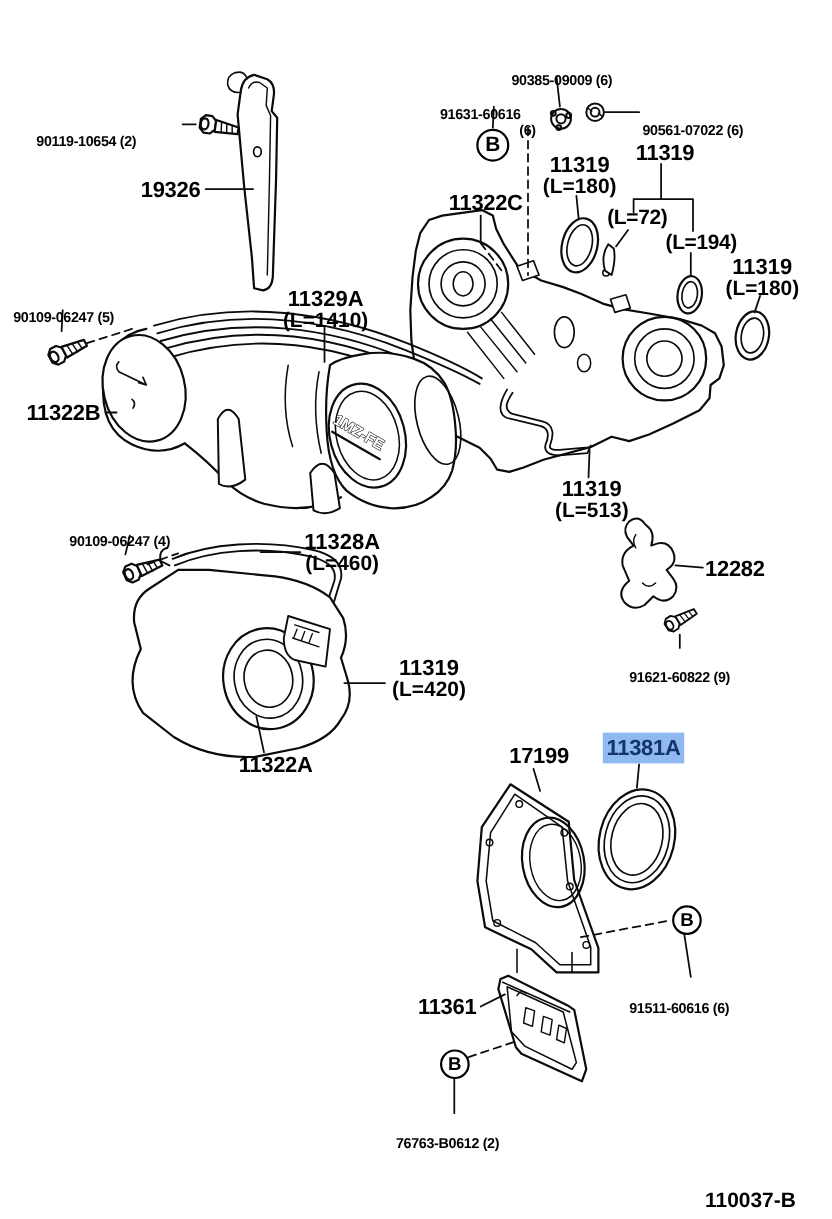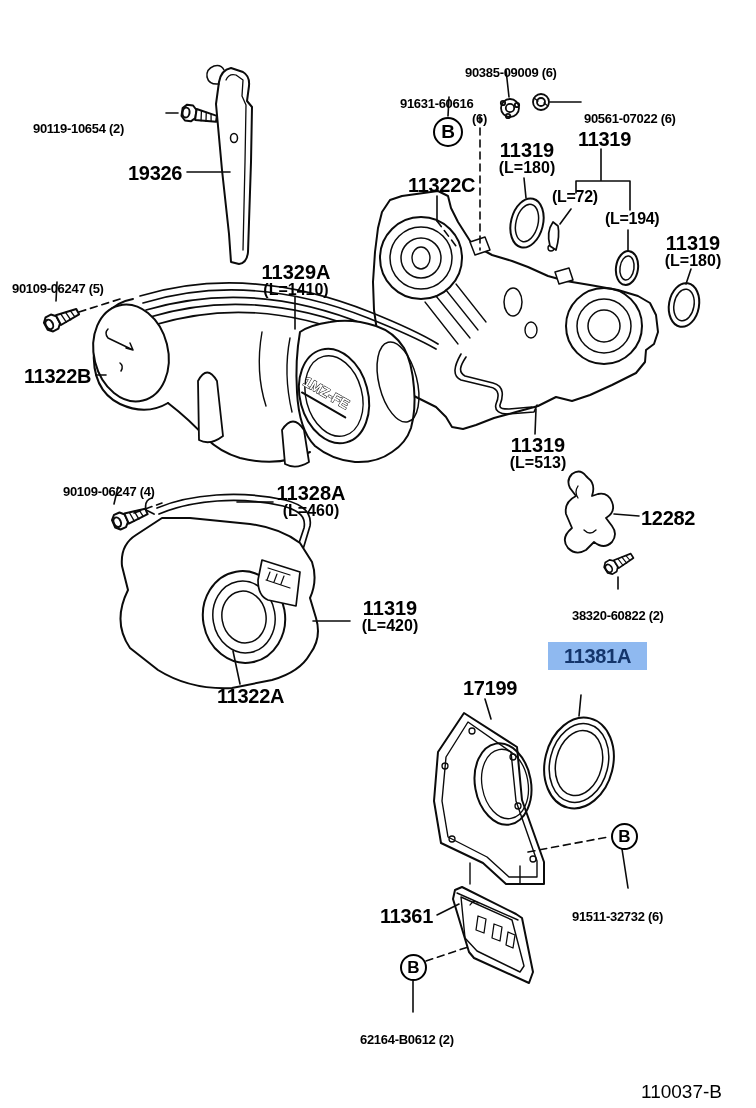--- a/index.html
+++ b/index.html
@@ -2,30 +2,30 @@
 <html><head>
 <meta charset="utf-8">
 <style>
   html,body{margin:0;padding:0;}
   body{width:756px;height:1108px;background:#ffffff;position:relative;overflow:hidden;
        font-family:"Liberation Sans",sans-serif;}
   #art{position:absolute;left:0;top:0;z-index:1;}
   .lbl{position:absolute;z-index:2;color:#000;font-weight:bold;white-space:nowrap;letter-spacing:-0.3px;line-height:1.0;}
   .lg{font-size:20px;}
   .sm{font-size:13px;margin-top:18px;}
-  .len{font-size:16px;}
+  .len{font-size:19px;}
   .stack{position:absolute;z-index:2;text-align:center;transform:translateX(-50%);color:#000;font-weight:bold;white-space:nowrap;line-height:1.0;}
   .stack .lg,.stack .len{position:static;display:block;}
   .bmark{position:absolute;z-index:3;border:2.5px solid #000;border-radius:50%;background:#fff;
          display:flex;align-items:center;justify-content:center;font-weight:bold;color:#000;}
   .bmark.big{width:26px;height:26px;font-size:19px;}
   .bmark.small{width:23px;height:23px;font-size:17px;}
   .hl{position:absolute;z-index:2;background:#8FB9F0;color:#14356B;font-weight:bold;font-size:20px;
       display:flex;align-items:center;justify-content:center;letter-spacing:-0.3px;}
-  .footer{position:absolute;z-index:2;font-weight:normal;font-size:19px;color:#000;letter-spacing:0;}
+  .footer{position:absolute;z-index:2;font-weight:bold;font-size:19px;color:#000;letter-spacing:0;}
 </style>
 </head>
 <body>
 
 <svg id="art" width="756" height="1108" viewBox="0 0 756 1108" fill="none" stroke="#0b0b0b" stroke-width="2" stroke-linecap="round" stroke-linejoin="round">
 
   <defs>
     <g id="bolt">
       <path d="M-3,-8 L3,-8 L7,-4 L7,4 L3,8 L-3,8 L-7,4 L-7,-4 Z" fill="#fff"></path>
       <ellipse cx="-3" cy="0" rx="3.5" ry="5"></ellipse>
@@ -246,32 +246,32 @@
   <span class="lg">11319</span>
   <span class="len">(L=513)</span>
 </div>
 
 <div class="lbl sm" style="left:63px;top:467px">90109-06247 (4)</div>
 <div class="stack" style="left:311px;top:483px">
   <span class="lg">11328A</span>
   <span class="len">(L=460)</span>
 </div>
 <div class="lbl lg" style="left:641px;top:508px">12282</div>
-<div class="lbl sm" style="left:572px;top:591px">38320-60822 (2)</div>
+<div class="lbl sm" style="left:572px;top:591px">91621-60822 (9)</div>
 
 <div class="stack" style="left:390px;top:598px">
   <span class="lg">11319</span>
   <span class="len">(L=420)</span>
 </div>
 <div class="lbl lg" style="left:217px;top:686px">11322A</div>
 
 <div class="lbl lg" style="left:463px;top:678px">17199</div>
-<div class="hl" style="left:548px;top:642px;width:99px;height:28px">11381A</div>
-
-<div class="lbl sm" style="left:572px;top:892px">91511-32732 (6)</div>
+<div class="hl" style="left:548px;top:666px;width:74px;height:28px">11381A</div>
+
+<div class="lbl sm" style="left:572px;top:892px">91511-60616 (6)</div>
 <div class="lbl lg" style="left:380px;top:906px">11361</div>
-<div class="lbl sm" style="left:360px;top:1015px">62164-B0612 (2)</div>
+<div class="lbl sm" style="left:360px;top:1015px">76763-B0612 (2)</div>
 
 <div class="bmark big" style="left:433px;top:117px">B</div>
 <div class="bmark small" style="left:611px;top:823px">B</div>
 <div class="bmark small" style="left:400px;top:954px">B</div>
 
 <div class="footer" style="left:641px;top:1081px">110037-B</div>
 
 </body></html>

